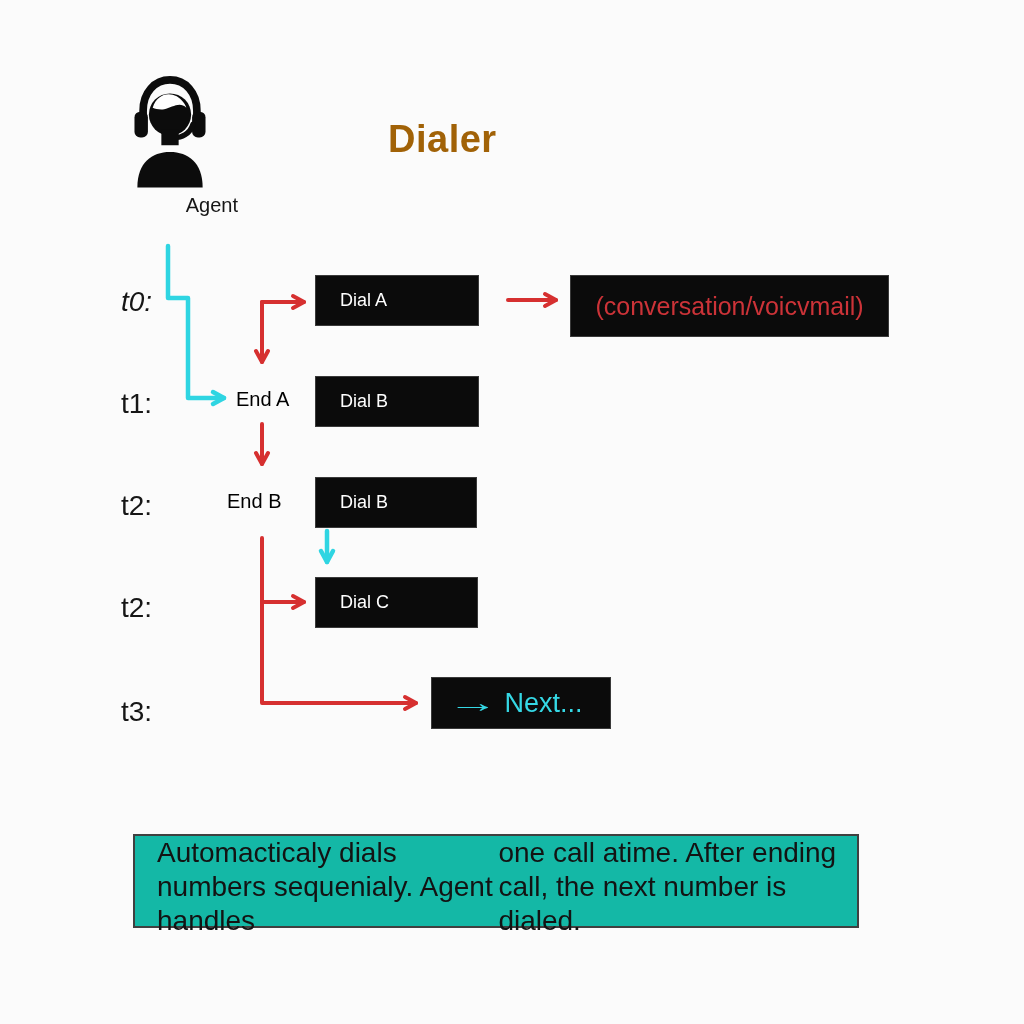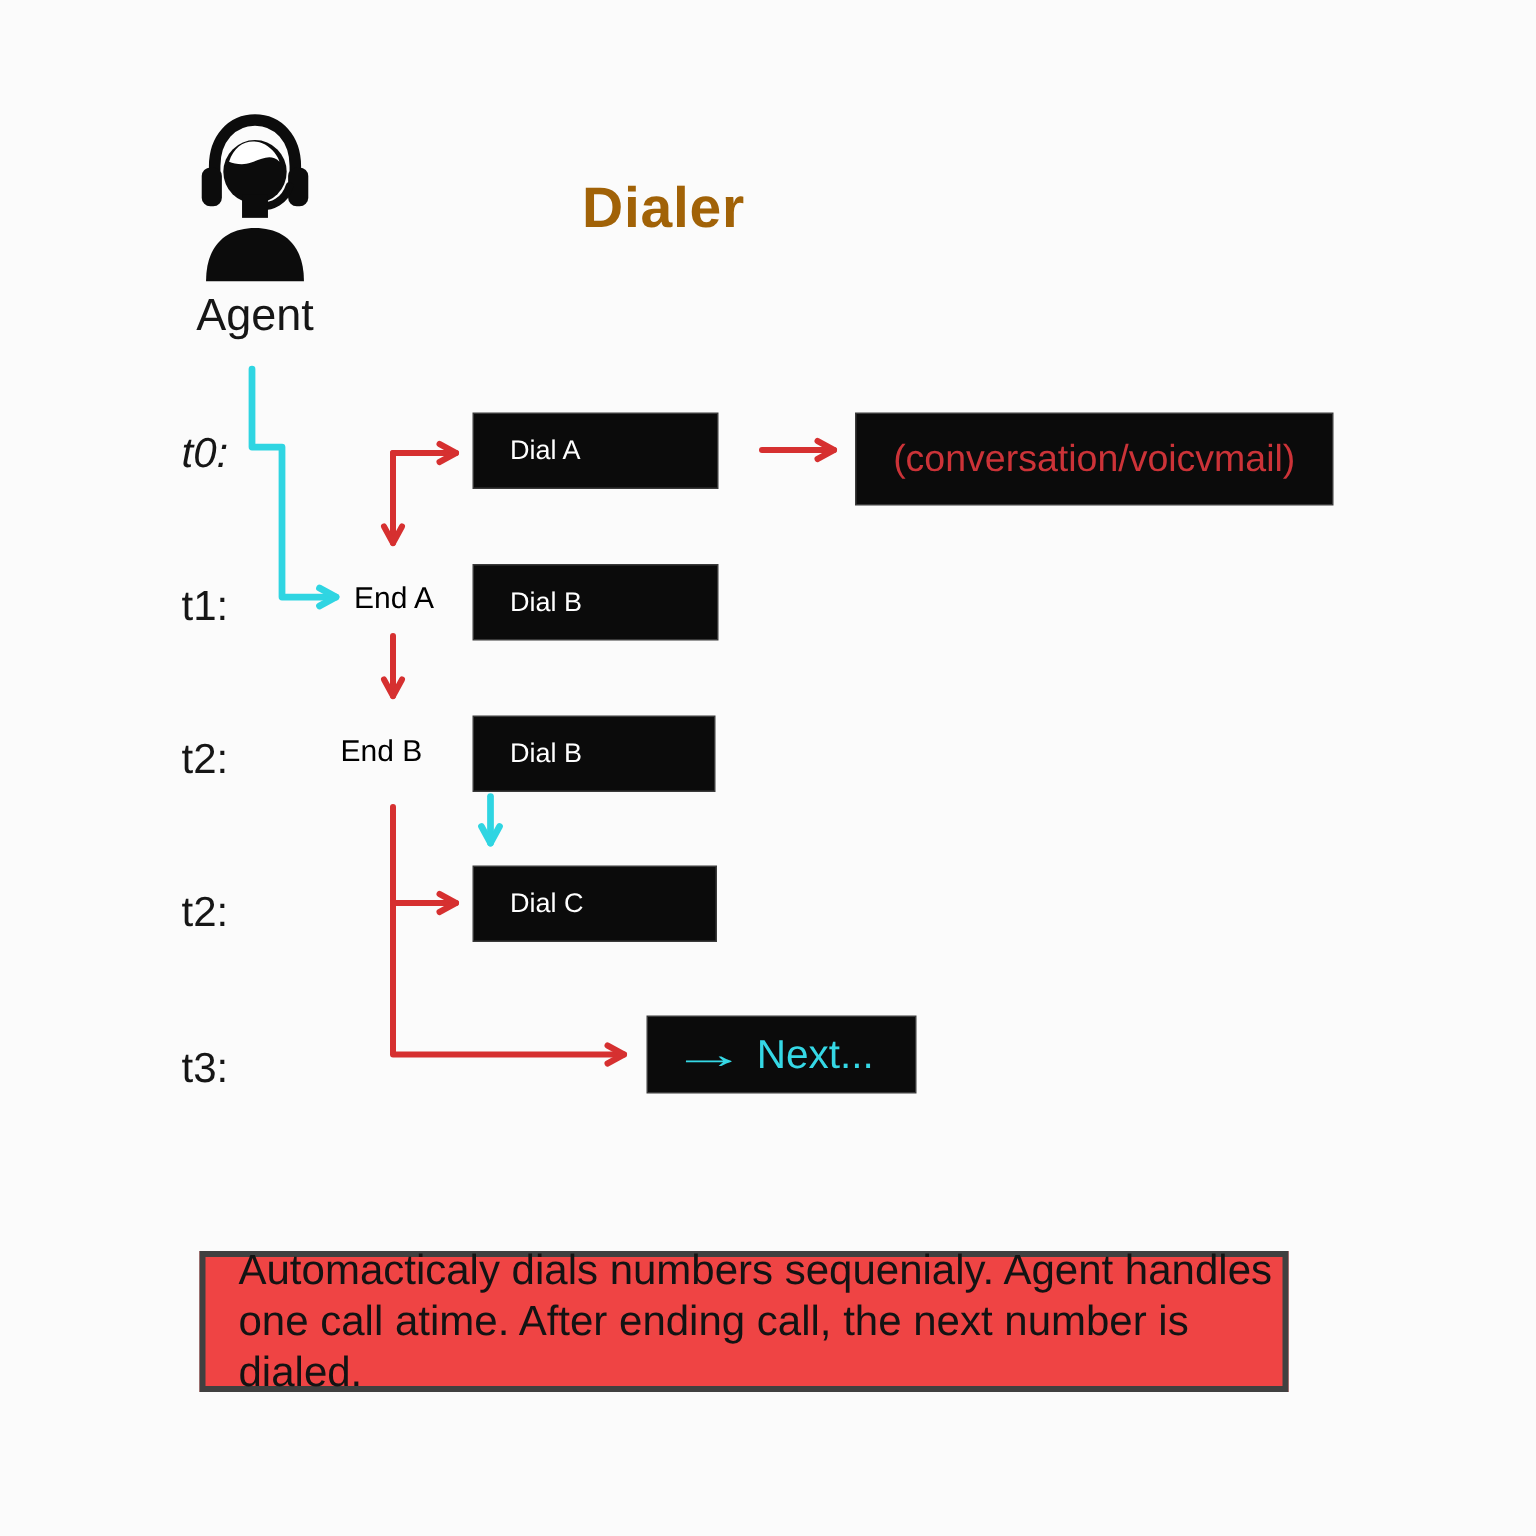--- a/index.html
+++ b/index.html
@@ -1,21 +1,21 @@
 <!DOCTYPE html>
 <html><head>
 <meta charset="utf-8">
 <style>
   html,body{margin:0;padding:0;width:1024px;height:1024px;overflow:hidden;
     font-family:"Liberation Sans",sans-serif;background:#fbfbfb;}
   .canvas{position:relative;width:1024px;height:1024px;background:#fbfbfb;}
 
   .agent-icon{position:absolute;left:122px;top:64px;width:96px;height:126px;}
-  .agent-label{position:absolute;left:102px;top:194px;width:136px;text-align:center;
-    font-size:30px;color:#161616;font-weight:500;}
+  .agent-label{position:absolute;left:102px;top:194px;width:136px;text-align:right;
+    font-size:20px;color:#161616;font-weight:500;}
   .title{position:absolute;left:388px;top:118px;font-size:38px;font-weight:700;
     color:#a16207;letter-spacing:.5px;}
 
   .tlabel{position:absolute;left:121px;font-size:28px;color:#161616;}
   .t0{top:286px;font-style:italic;} .t1{top:388px;} .t2a{top:490px;} .t2b{top:592px;} .t3{top:696px;}
 
   .endlabel{position:absolute;font-size:20px;color:#000000;font-weight:400;}
   .end-a{left:236px;top:388px;} .end-b{left:227px;top:490px;}
 
   .box{position:absolute;background:#0b0b0b;color:#ffffff;display:flex;align-items:center;
@@ -27,22 +27,22 @@
   .box-dial-b1{left:316px;top:377px;width:162px;height:49px;}
   .box-dial-b2{left:316px;top:478px;width:160px;height:49px;}
   .box-dial-c{left:316px;top:578px;width:161px;height:49px;}
   .box-next{left:432px;top:678px;width:178px;height:50px;justify-content:center;
     padding-left:0;color:#35d8e5;font-size:27px;gap:8px;}
   .next-arrow{display:inline-block;transform:scaleX(1.9);margin-right:10px;font-weight:400;}
 
   .flow-layer{position:absolute;left:0;top:0;width:1024px;height:1024px;pointer-events:none;}
 
   .caption{position:absolute;left:133px;top:834px;width:726px;height:94px;
-    border:4px solid #404040;background:#ef4444;box-sizing:border-box;
-    display:flex;flex-direction:column;justify-content:center;padding-left:22px;
+    border:2px solid #404040;background:#14b8a6;box-sizing:border-box;
+    display:flex;flex-direction:row;justify-content:center;padding-left:22px;
     font-size:28px;line-height:34px;color:#131313;}
 </style>
 </head>
 <body>
 
 <div class="canvas">
 
   <svg class="agent-icon" viewBox="0 0 100 126" xmlns="http://www.w3.org/2000/svg">
     <path d="M22,60 L22,46 C22,27 34,14 50,14 C66,14 78,27 78,46 L78,60" fill="none" stroke="#0c0c0c" stroke-width="8" stroke-linecap="round"></path>
     <rect x="13" y="47" width="14" height="27" rx="6" fill="#0c0c0c"></rect>

